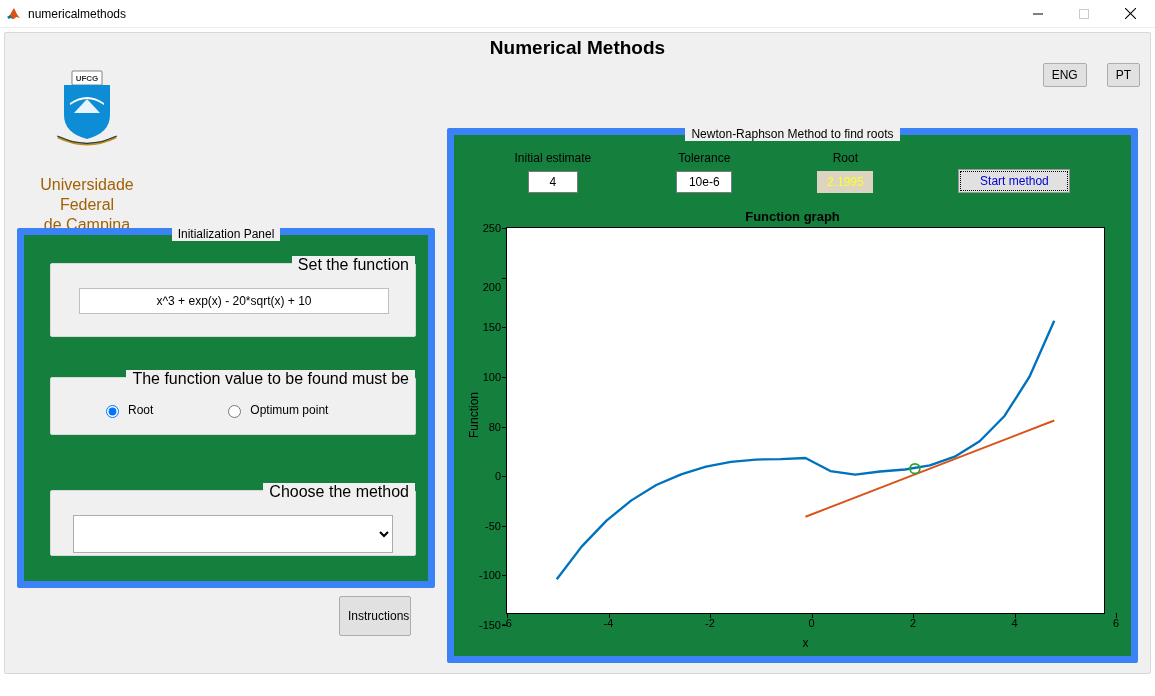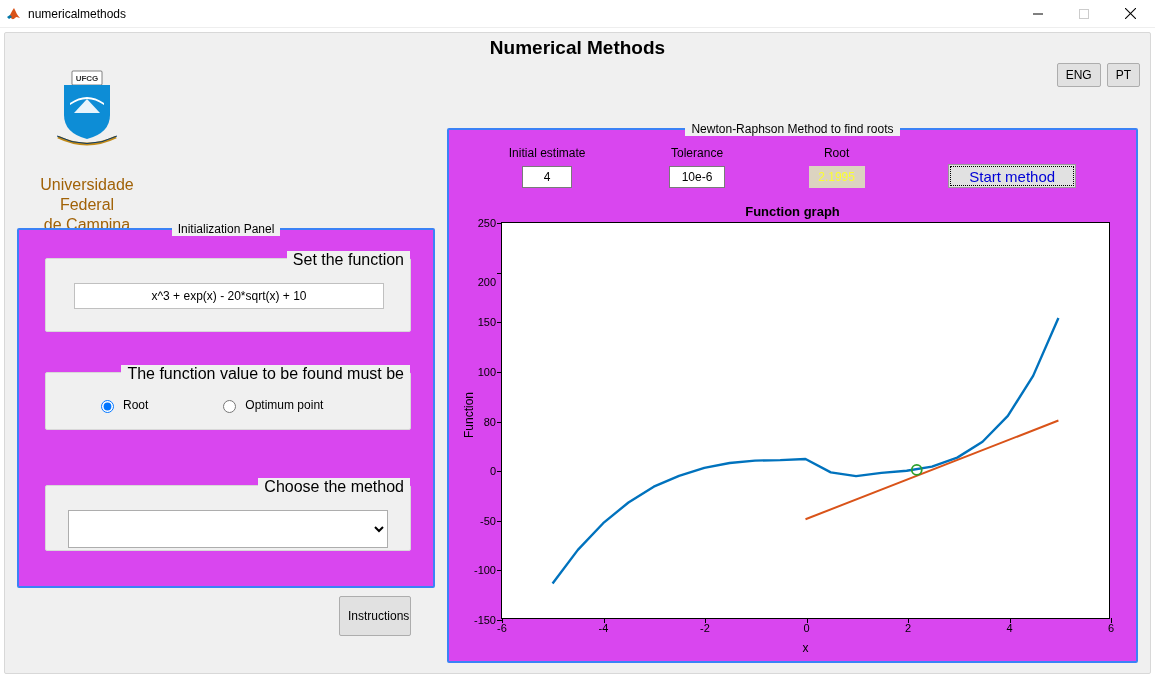--- a/index.html
+++ b/index.html
@@ -61,21 +61,21 @@
     position: absolute;
     top: 4px; left: 0; right: 0;
     text-align: center;
     font-weight: bold;
     font-size: 19px;
     color: #000;
   }
   .lang-btns {
     position: absolute;
     top: 30px; right: 10px;
-    display: flex; gap: 6px;
+    display: flex; gap: 20px;
   }
   .std-btn {
     border: 1px solid #adadad;
     background: #e1e1e1;
     padding: 4px 8px;
     font-size: 12px;
     cursor: pointer;
     border-radius: 2px;
     color: #000;
   }
@@ -122,22 +122,22 @@
     font-size: 6.5px;
     color: #2a2a8c;
     margin-top: -2px;
     text-align: center;
     line-height: 1;
   }
 
   
   .groupbox {
     position: absolute;
-    border: 2px solid #3b82f6;
-    background: #d946ef;
+    border: 7px solid #3b82f6;
+    background: #15803d;
     border-radius: 2px;
   }
   .groupbox > .gb-title {
     position: absolute;
     top: -8px; left: 0; right: 0;
     text-align: center;
     font-size: 12px;
     color: #000;
   }
   .groupbox > .gb-title span {
@@ -219,25 +219,25 @@
     width: 56px; height: 22px;
     background: #dcd4c0;
     color: #fbff30;
     text-align: center;
     font-size: 12px;
     line-height: 22px;
     overflow: hidden;
   }
   .start-btn {
     margin-top: 18px;
-    width: 128px; height: 24px;
+    width: 112px; height: 24px;
     background: #e1e1e1;
     border: 1px solid #999;
     color: #0000d6;
-    font-size: 15px;
+    font-size: 12px;
     cursor: pointer;
     outline: 1px dotted #000;
     outline-offset: -3px;
   }
 
   
   .chart-wrap {
     position: absolute;
     top: 80px; left: 14px; right: 14px; bottom: 10px;
   }

